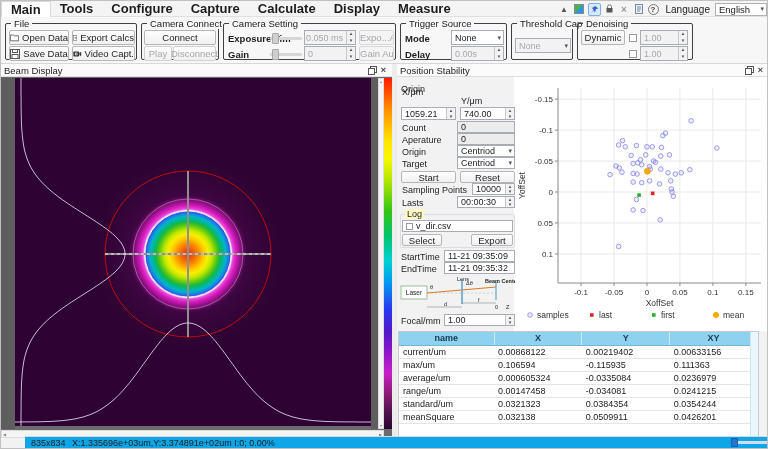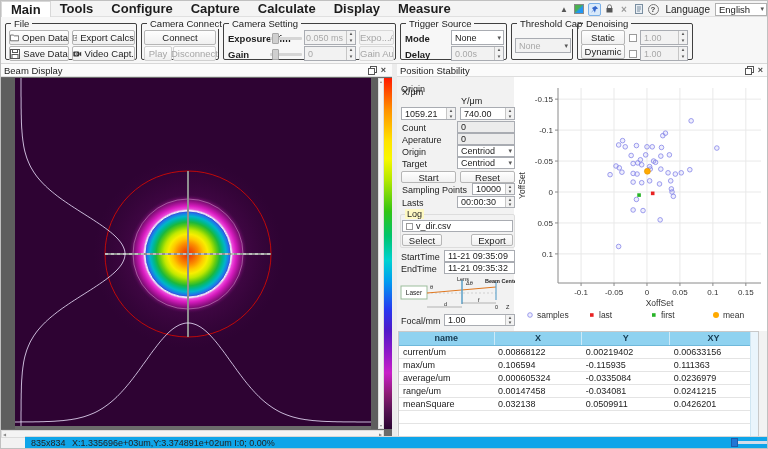--- a/index.html
+++ b/index.html
@@ -224,21 +224,21 @@
           <span>Static</span>
         </div>
       <span class="chk" style="left:51px;top:10px;"></span>
       <div class="fld dis" style="left:62px;top:6px;width:48px;height:15px;padding-right:12px;">
           <span>1.00</span>
           <span class="spinner">
             <span>▲</span>
             <span>▼</span>
           </span>
         </div>
-      <div class="btn" style="left:3px;top:20px;width:44px;height:15px;">
+      <div class="btn" style="left:3px;top:6px;width:44px;height:15px;">
           <span>Dynamic</span>
         </div>
       <span class="chk" style="left:51px;top:26px;"></span>
       <div class="fld dis" style="left:62px;top:22px;width:48px;height:15px;padding-right:12px;">
           <span>1.00</span>
           <span class="spinner">
             <span>▲</span>
             <span>▼</span>
           </span>
         </div>
@@ -571,20 +571,26 @@
               <td>-0.0335084</td>
               <td>0.0236979</td>
             </tr>
             <tr>
               <td>range/um</td>
               <td>0.00147458</td>
               <td>-0.034081</td>
               <td>0.0241215</td>
             </tr>
             <tr>
+              <td>standard/um</td>
+              <td>0.0321323</td>
+              <td>0.0384354</td>
+              <td>0.0354244</td>
+            </tr>
+            <tr>
               <td>meanSquare</td>
               <td>0.032138</td>
               <td>0.0509911</td>
               <td>0.0426201</td>
             </tr>
             <tr>
               <td></td>
               <td></td>
               <td></td>
               <td></td>

